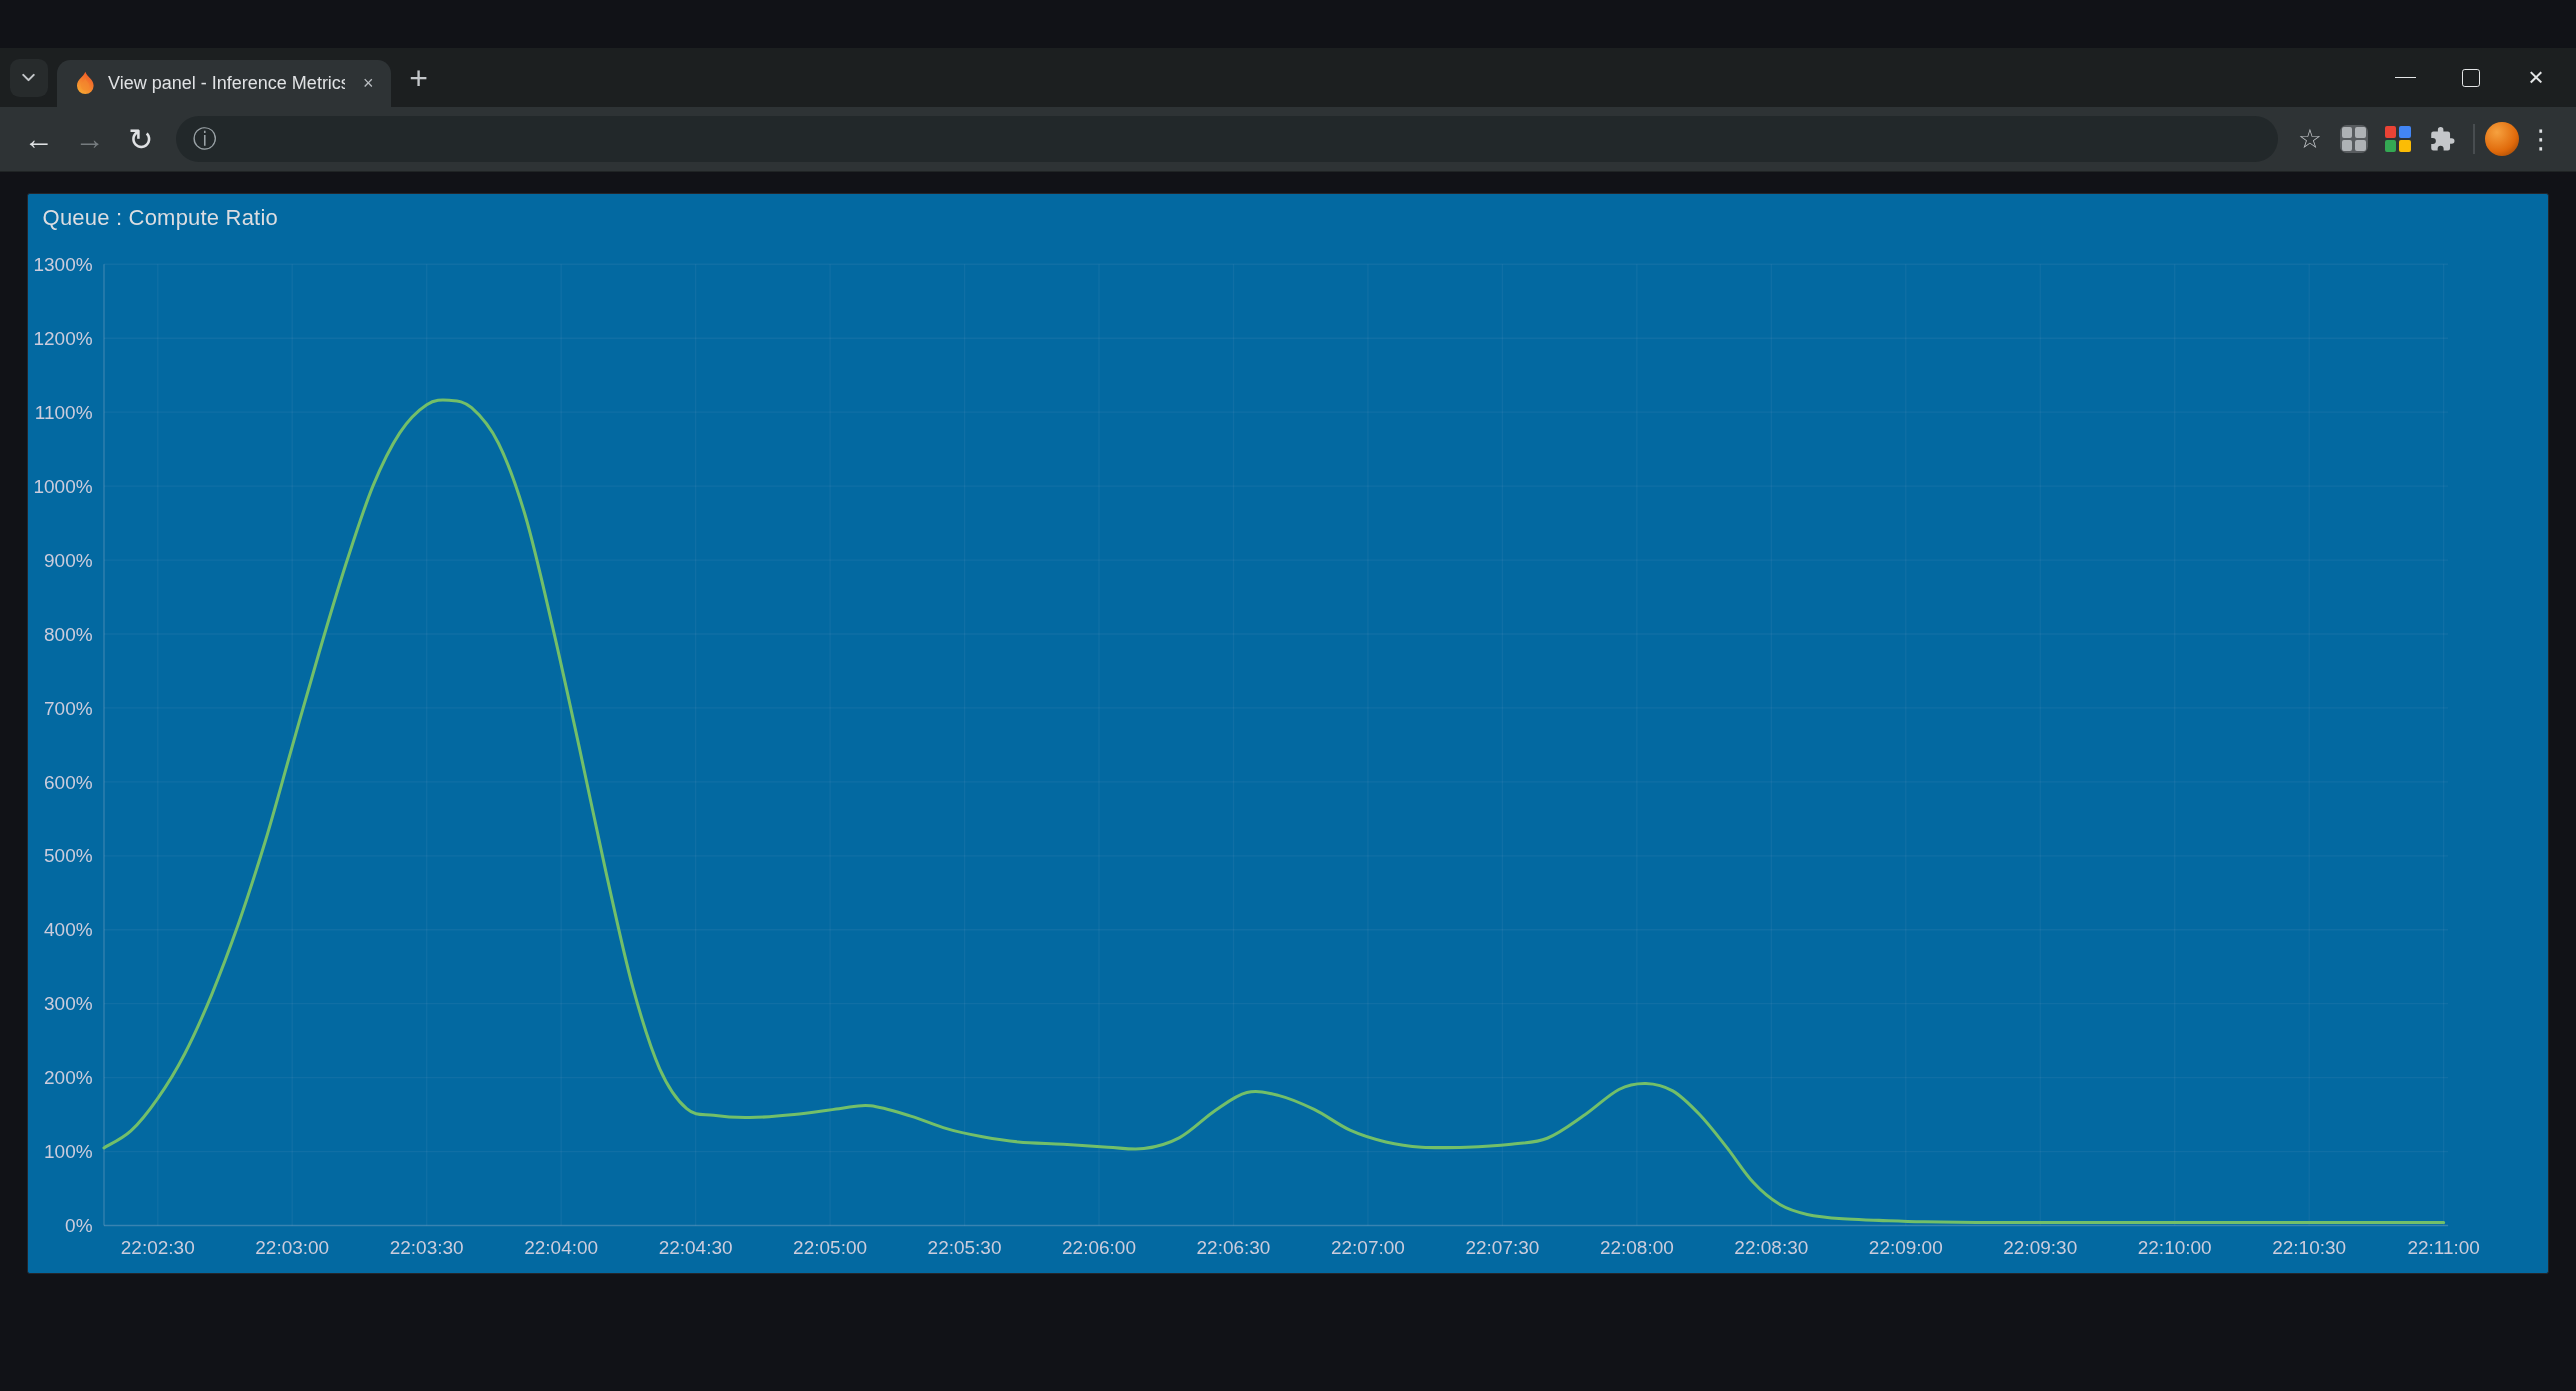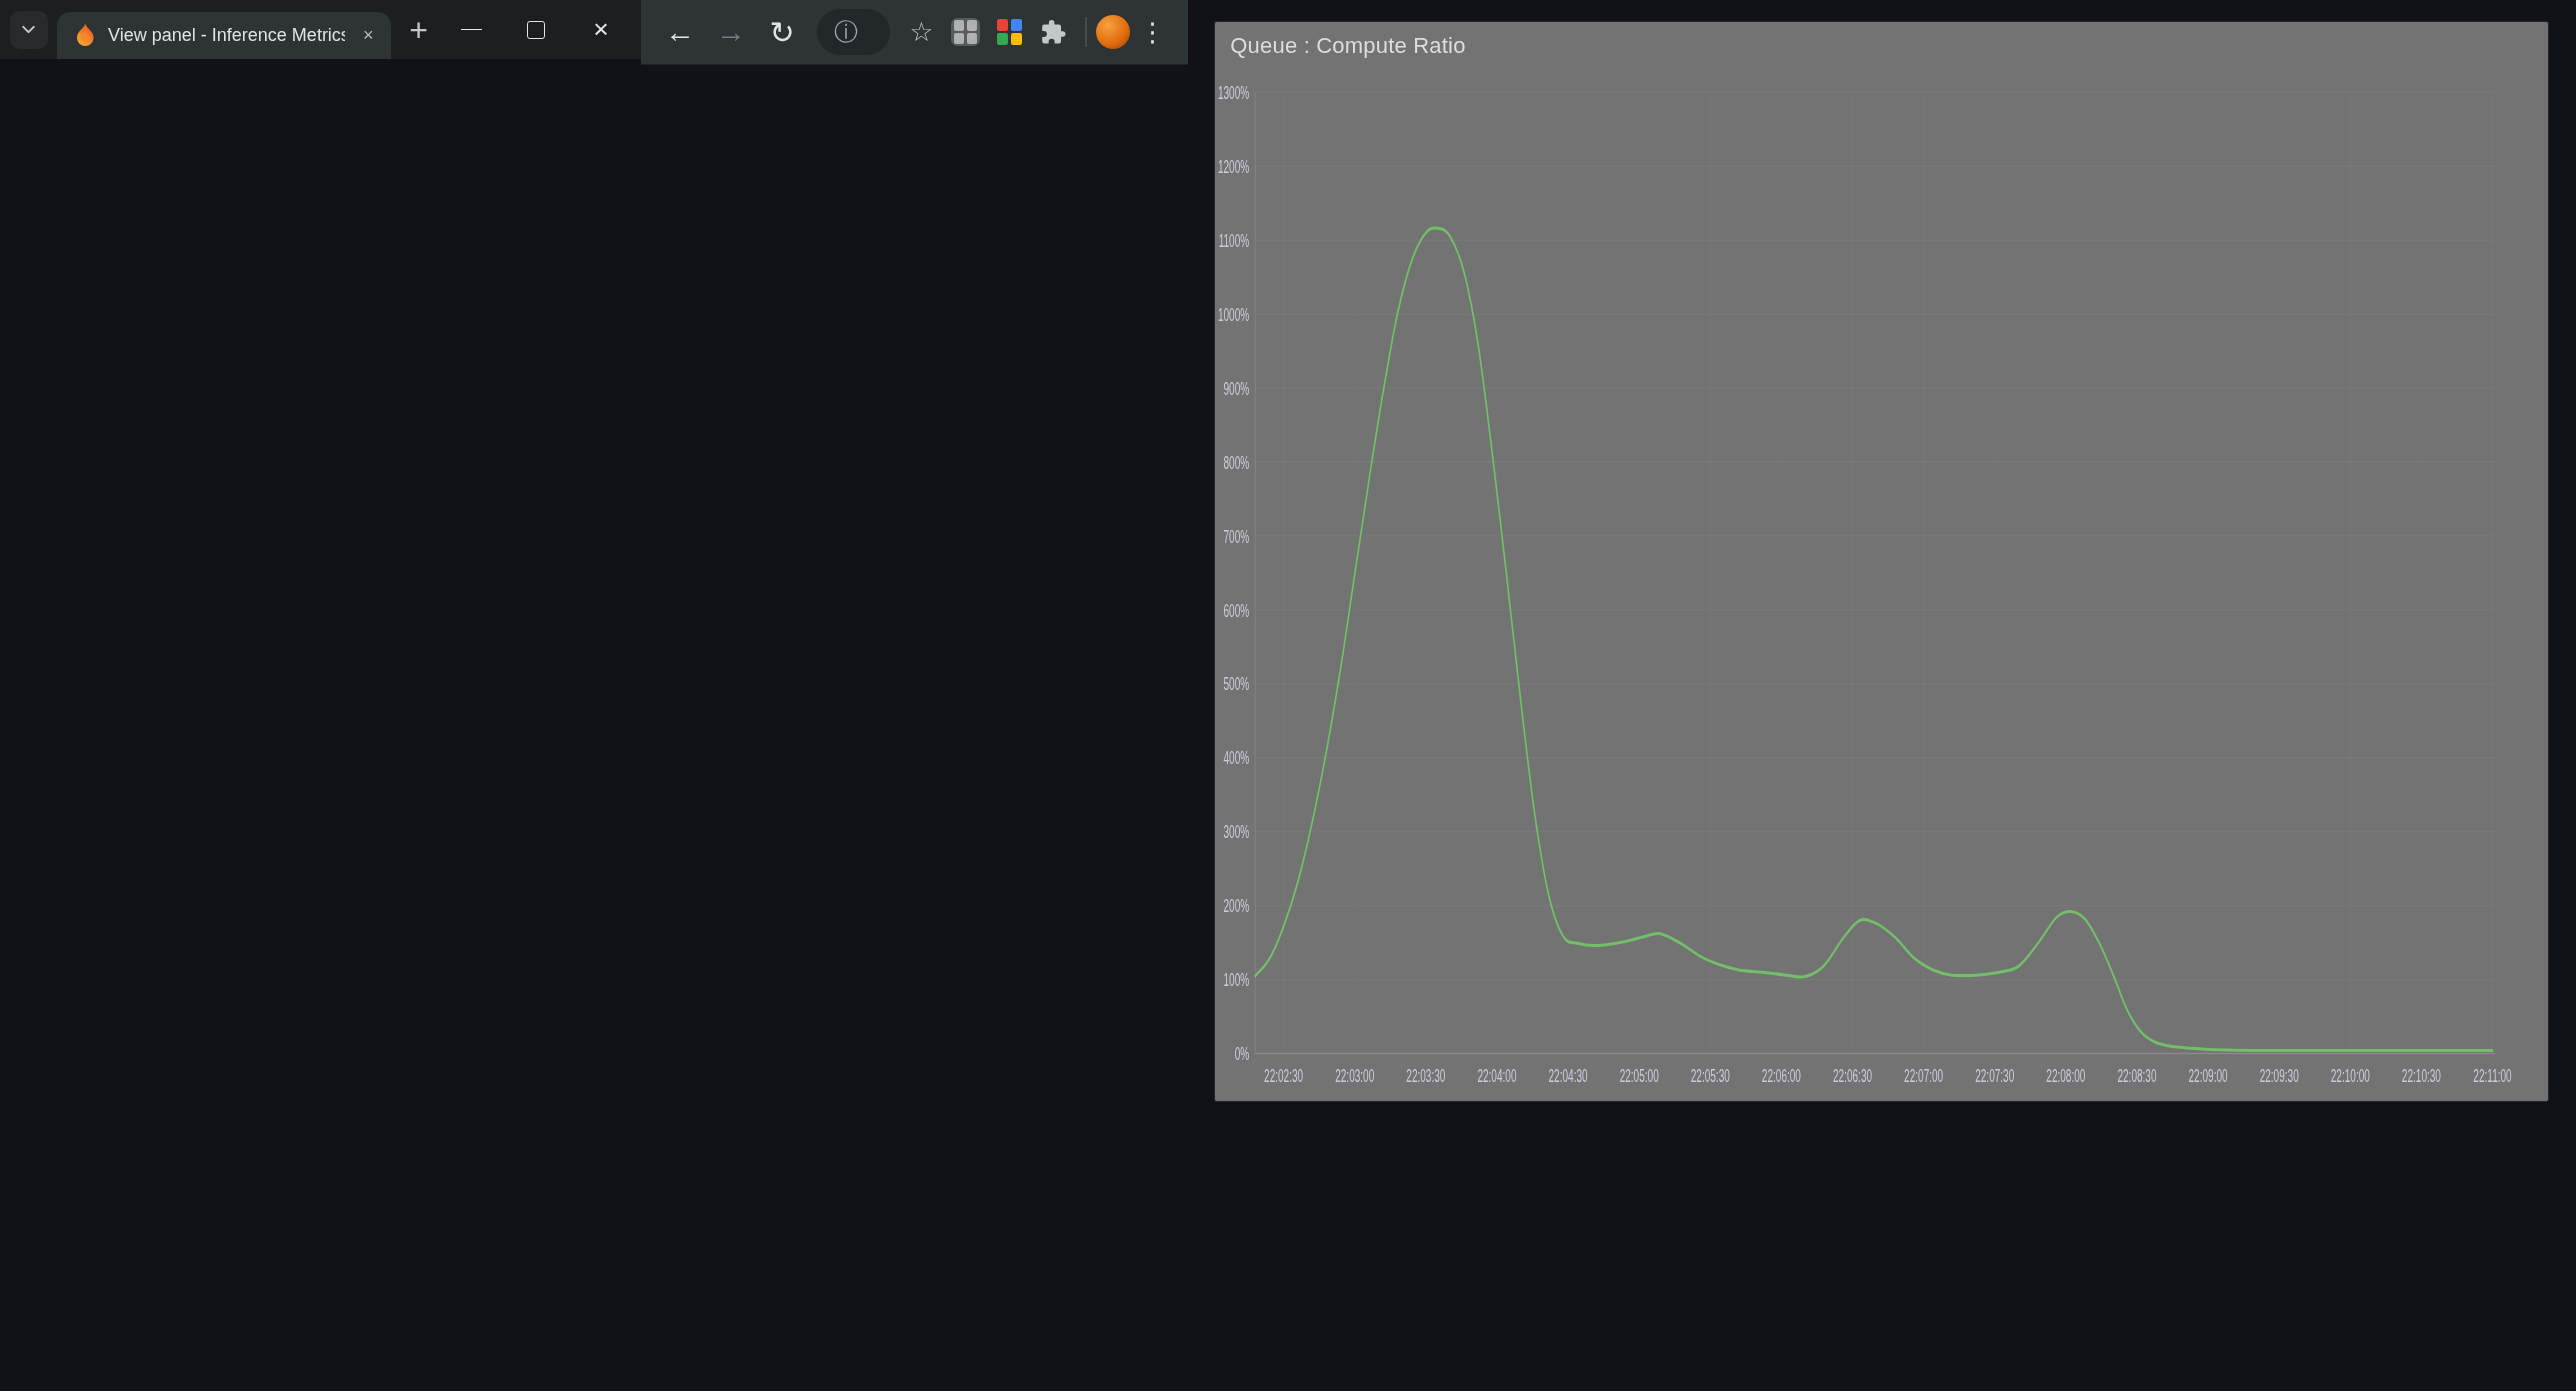--- a/index.html
+++ b/index.html
@@ -1,18 +1,18 @@
 <!DOCTYPE html>
 <html style="font-size:15px"><head>
 <meta charset="utf-8">
 <style>
   * { margin:0; padding:0; box-sizing:border-box; }
   html,body { width:2576px; height:1392px; overflow:hidden; background:#111217;
               font-family:"Liberation Sans","DejaVu Sans",sans-serif; }
-  .window { width:2576px; height:1060px; display:flex; flex-direction:row; background:#111217; }
+  .window { width:2576px; height:1060px; display:flex; flex-direction:column; background:#111217;margin-top:48px; }
 
   
   .tabstrip { height:59px; flex:none; background:#1c1f20; display:flex; padding:0 7.6px 0 9.5px; }
   .tab-search { align-self:center; width:38px; height:38px; border-radius:9.5px; background:#272b2c;
                 border:none; display:flex; align-items:center; justify-content:center; margin-right:9.5px; cursor:pointer; }
   .tab { align-self:flex-end; height:47px; width:334px; background:#2e3335; border-radius:13.3px 13.3px 0 0;
          display:flex; align-items:center; gap:9.5px; padding:0 9.5px 0 15px; min-width:0; cursor:pointer; }
   .favicon { width:26.6px; height:26.6px; flex:none; }
   .tab-title { flex:1; font-size:18px; color:#e0e2e4; white-space:nowrap; overflow:hidden; min-width:0; }
   .tab-close { flex:none; width:26.6px; height:26.6px; border-radius:50%; color:#b9bdc1; font-size:18px;
@@ -49,21 +49,21 @@
           gap:2.8px; place-content:center; }
   .ext2 .r{background:#ea4335;border-radius:1.9px}.ext2 .b{background:#4285f4;border-radius:1.9px}
   .ext2 .g{background:#34a853;border-radius:1.9px}.ext2 .y{background:#fbbc05;border-radius:1.9px}
   .sep { width:1.9px; height:30px; background:#484d50; margin:0 9.5px; flex:none; }
   .avatar { width:34px; height:34px; border-radius:50%; border:none; flex:none; cursor:pointer;
             background:radial-gradient(circle at 35% 30%, #f6a13f, #e06a0b 60%, #8a3d05); }
   .kebab-ic { font-size:26px; color:#dfe2e4; }
 
   
   .page { flex:1; background:#111217; padding:21px 26.6px; position:relative; }
-  .panel { position:relative; width:100%; height:1081px; background:#737373;
+  .panel { position:relative; width:100%; height:1081px; background:#0369a1;
            border:0.9px solid #24262c; border-radius:2.8px; overflow:hidden; }
   .panel-title { position:absolute; left:15px; top:11.4px; font-size:22px; color:#dcdde1;
                  font-weight:500; letter-spacing:0.2px; z-index:2; }
   svg.chart { position:absolute; left:0; top:0; width:100%; height:100%; display:block; }
 </style>
 </head>
 <body>
 
 <div class="window">
 

